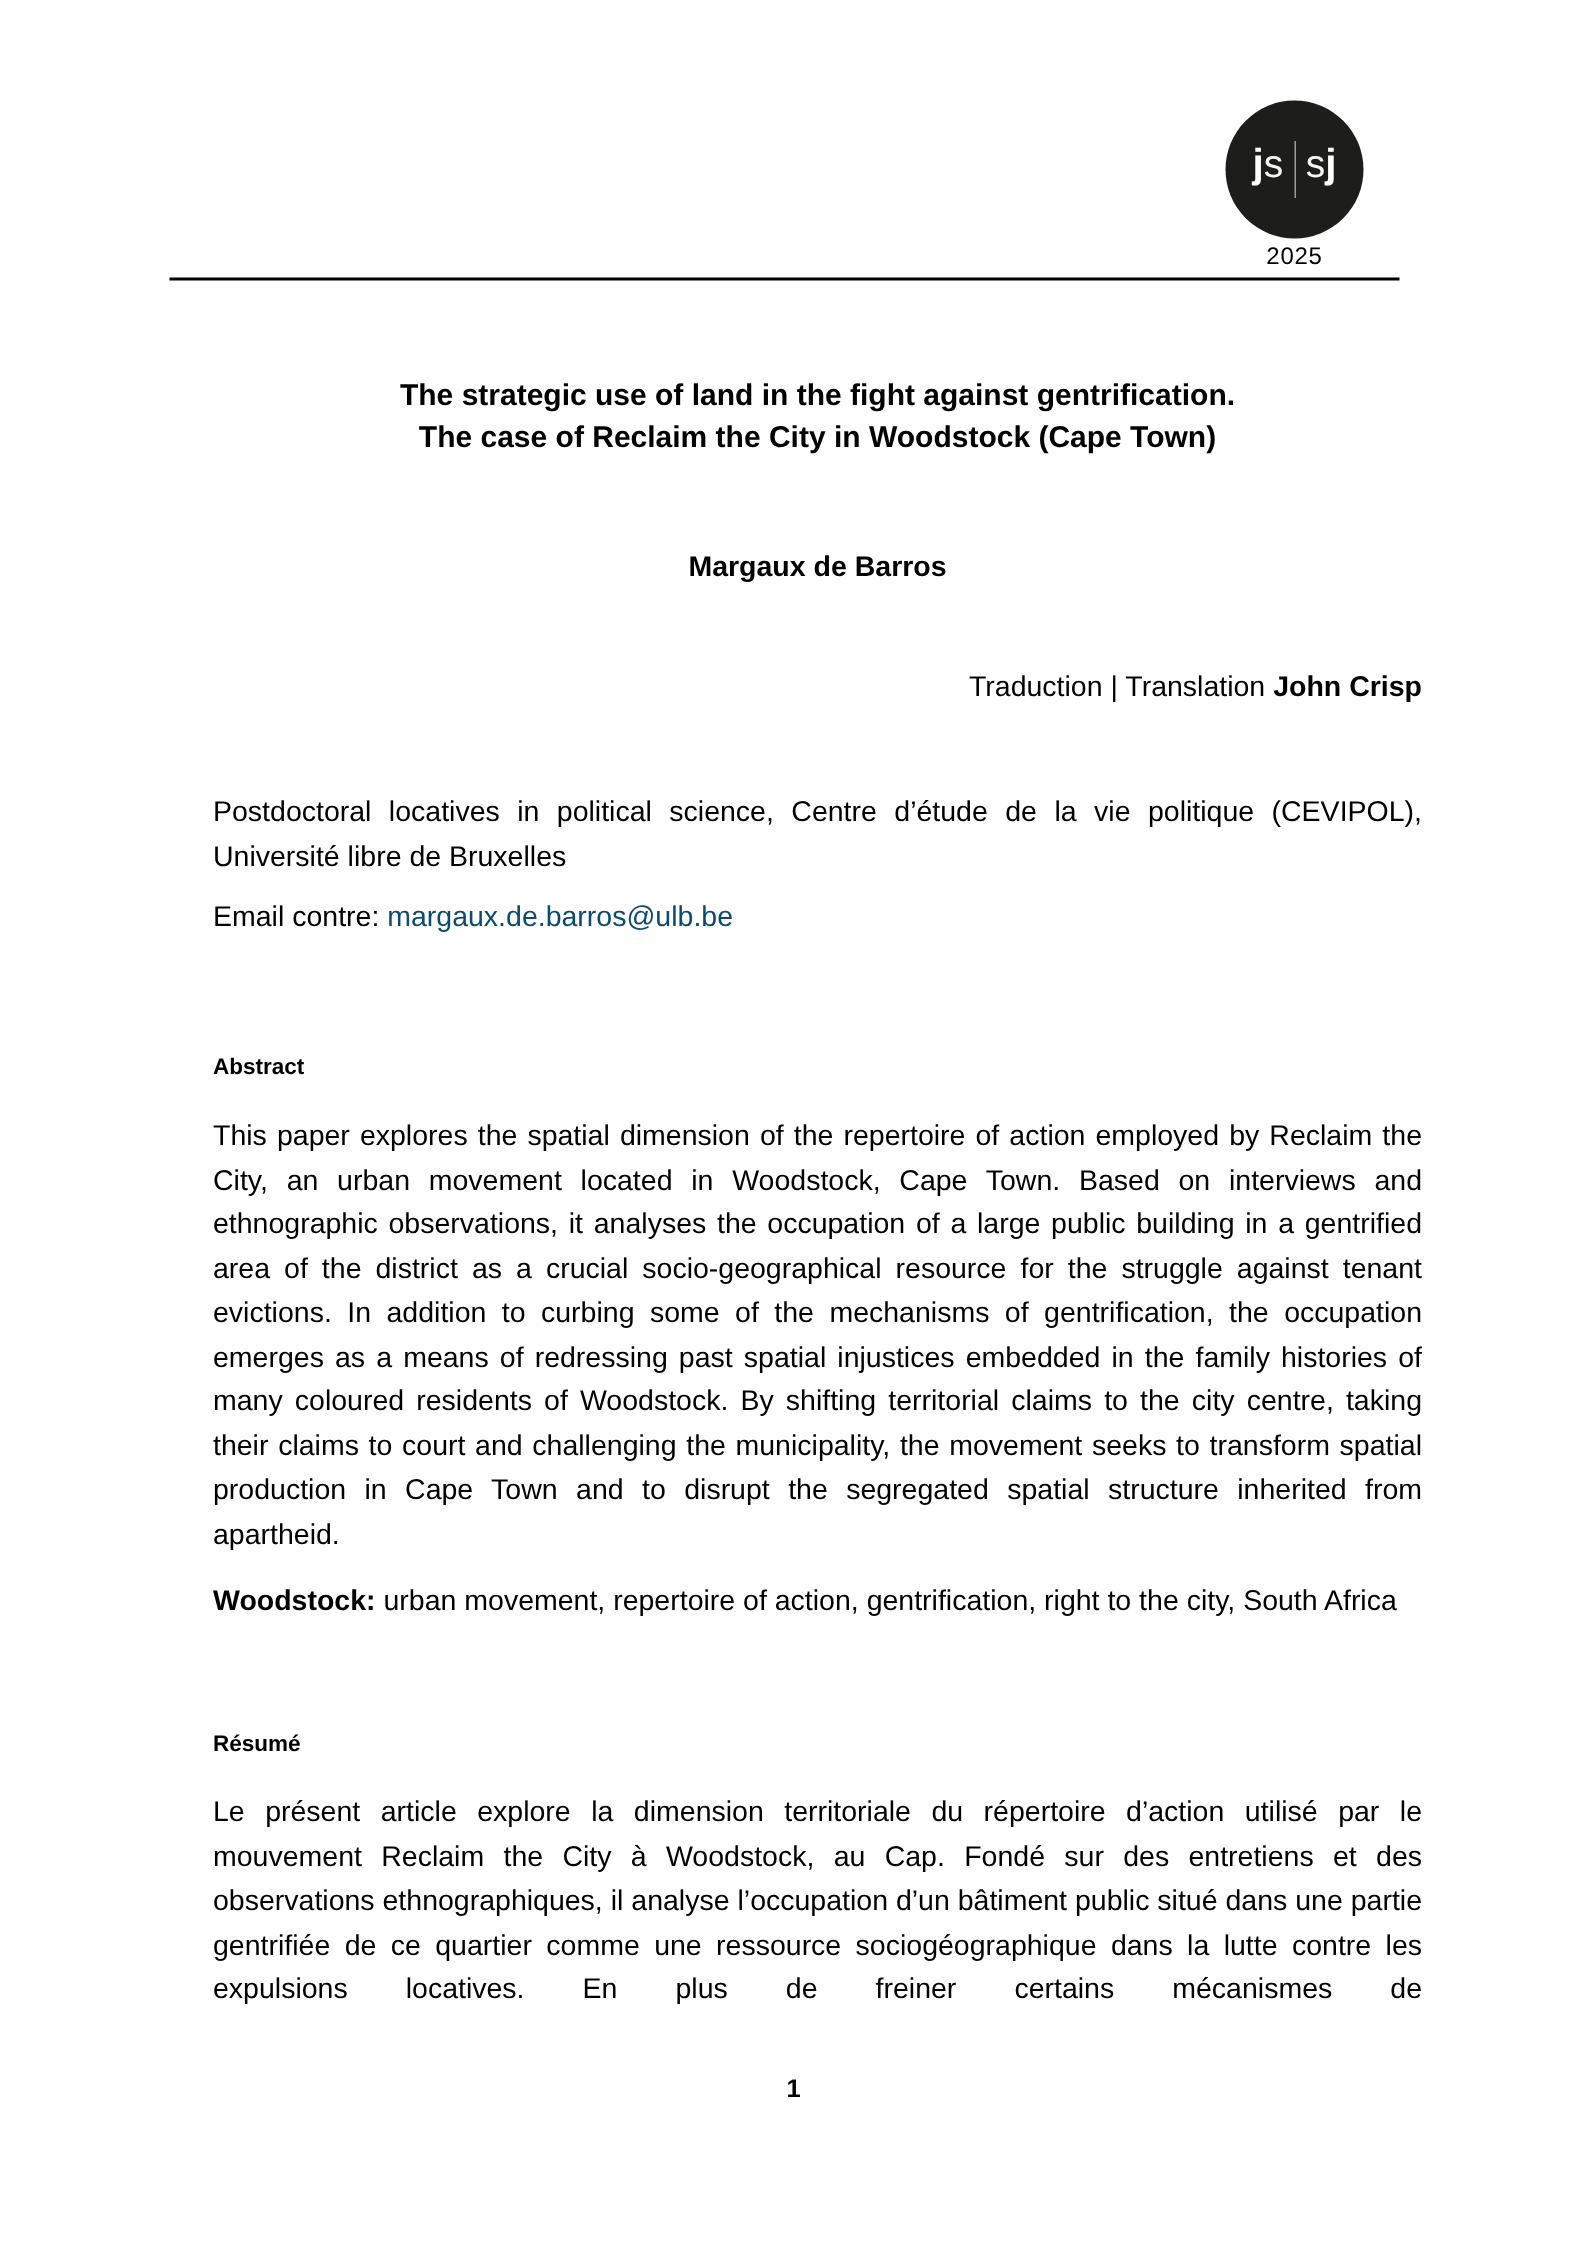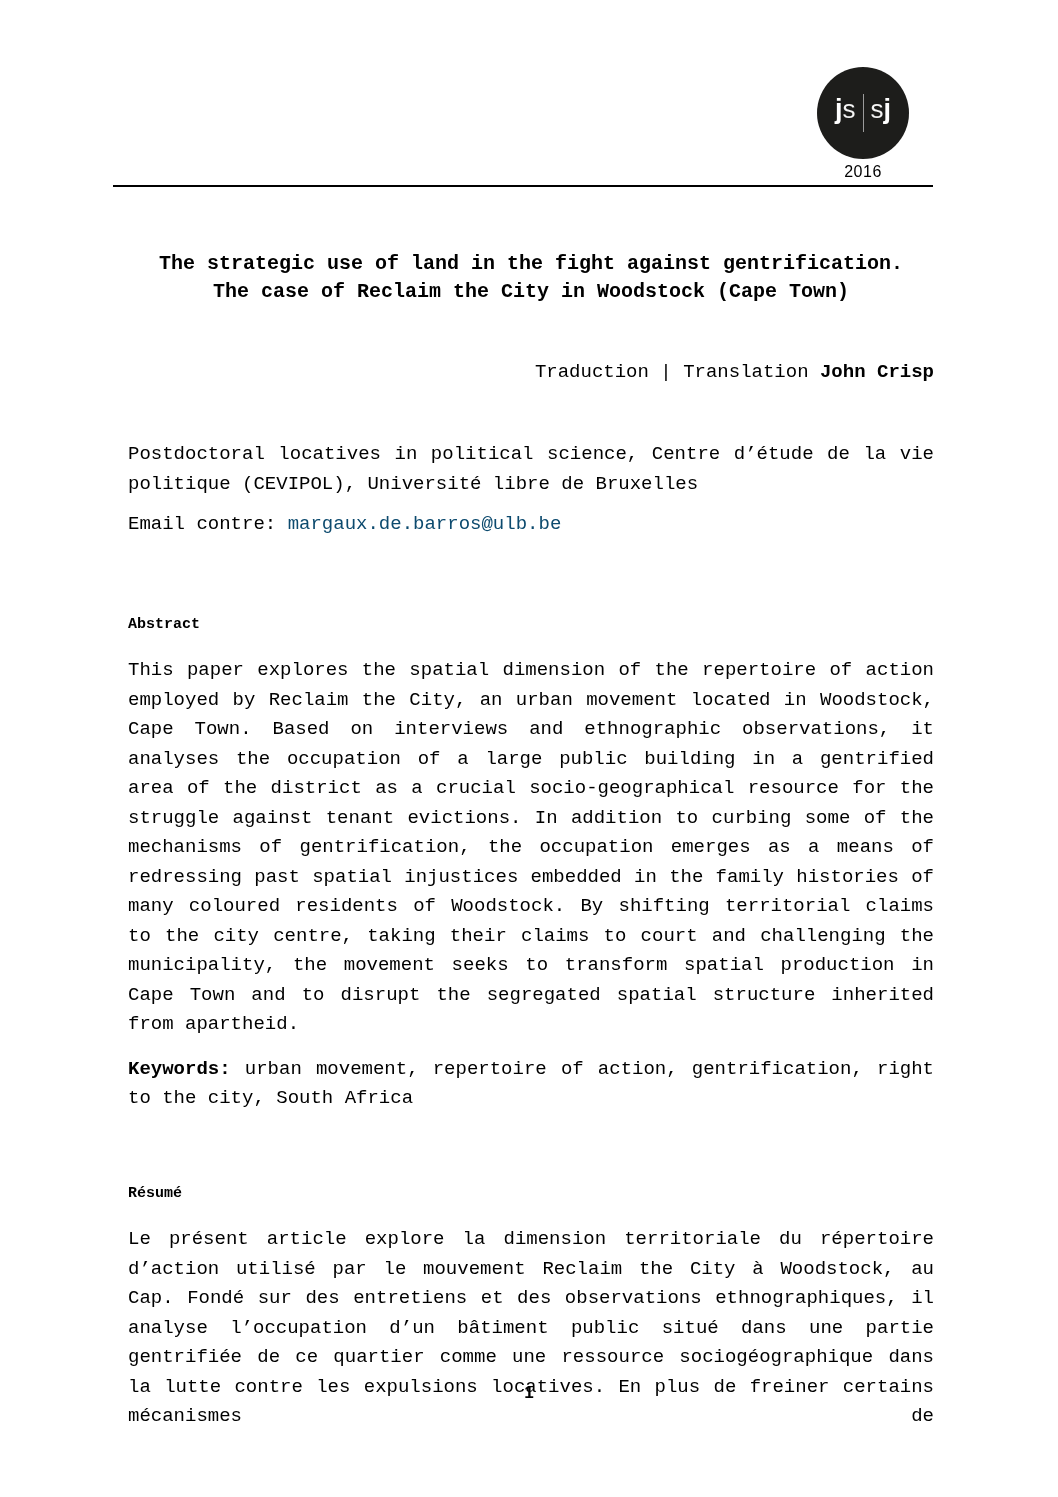--- a/index.html
+++ b/index.html
@@ -45,25 +45,24 @@
   }
   .rule {
     position: absolute;
     left: 113px; top: 185px;
     width: 820px; height: 2px;
     background: #000000;
   }
   
   .content {
     position: absolute;
-    left: 128px; top: 0;
+    left: 142px; top: 0;
     width: 806px;
     font-size: 19px;
     line-height: 29.5px;
-    font-family: Liberation Mono, monospace;
   }
   .title {
     margin-top: 250px;
     text-align: center;
     font-weight: 700;
     font-size: 20px;
     line-height: 28px;
   }
   .author {
     margin-top: 59px;
@@ -117,48 +116,49 @@
 
 <div class="page">
 
   <div class="logo-circle">
     <span class="lj">j</span>
       <span class="ls">s</span>
     <span class="logo-div"></span>
     <span class="ls">s</span>
       <span class="lj">j</span>
   </div>
-  <div class="logo-year">2016</div>
+  <div class="logo-year">2025</div>
   <div class="rule"></div>
 
   <div class="content">
 
     <div class="title">
       <div>The strategic use of land in the fight against gentrification.</div>
       <div>The case of Reclaim the City in Woodstock (Cape Town)</div>
     </div>
 
+    <div class="author">Margaux de Barros</div>
 
     <div class="translation">
       <span>Traduction | Translation</span>
       <b>John Crisp</b>
     </div>
 
     <p class="affiliation">Postdoctoral locatives in political science, Centre d’étude de la vie politique (CEVIPOL), Université libre de Bruxelles</p>
 
     <p class="email-line">
       <span>Email contre:</span>
       <a class="email-link">margaux.de.barros@ulb.be</a>
     </p>
 
     <h2 class="h abstract-h">Abstract</h2>
     <p class="para">This paper explores the spatial dimension of the repertoire of action employed by Reclaim the City, an urban movement located in Woodstock, Cape Town. Based on interviews and ethnographic observations, it analyses the occupation of a large public building in a gentrified area of the district as a crucial socio-geographical resource for the struggle against tenant evictions. In addition to curbing some of the mechanisms of gentrification, the occupation emerges as a means of redressing past spatial injustices embedded in the family histories of many coloured residents of Woodstock. By shifting territorial claims to the city centre, taking their claims to court and challenging the municipality, the movement seeks to transform spatial production in Cape Town and to disrupt the segregated spatial structure inherited from apartheid.</p>
 
     <p class="para keywords">
-      <b>Keywords:</b>
+      <b>Woodstock:</b>
       <span>urban movement, repertoire of action, gentrification, right to the city, South Africa</span>
     </p>
 
     <h2 class="h resume-h">Résumé</h2>
     <p class="para resume-text">Le présent article explore la dimension territoriale du répertoire d’action utilisé par le mouvement Reclaim the City à Woodstock, au Cap. Fondé sur des entretiens et des observations ethnographiques, il analyse l’occupation d’un bâtiment public situé dans une partie gentrifiée de ce quartier comme une ressource sociogéographique dans la lutte contre les expulsions locatives. En plus de freiner certains mécanismes de</p>
 
   </div>
 
   <div class="page-number">1</div>
 

